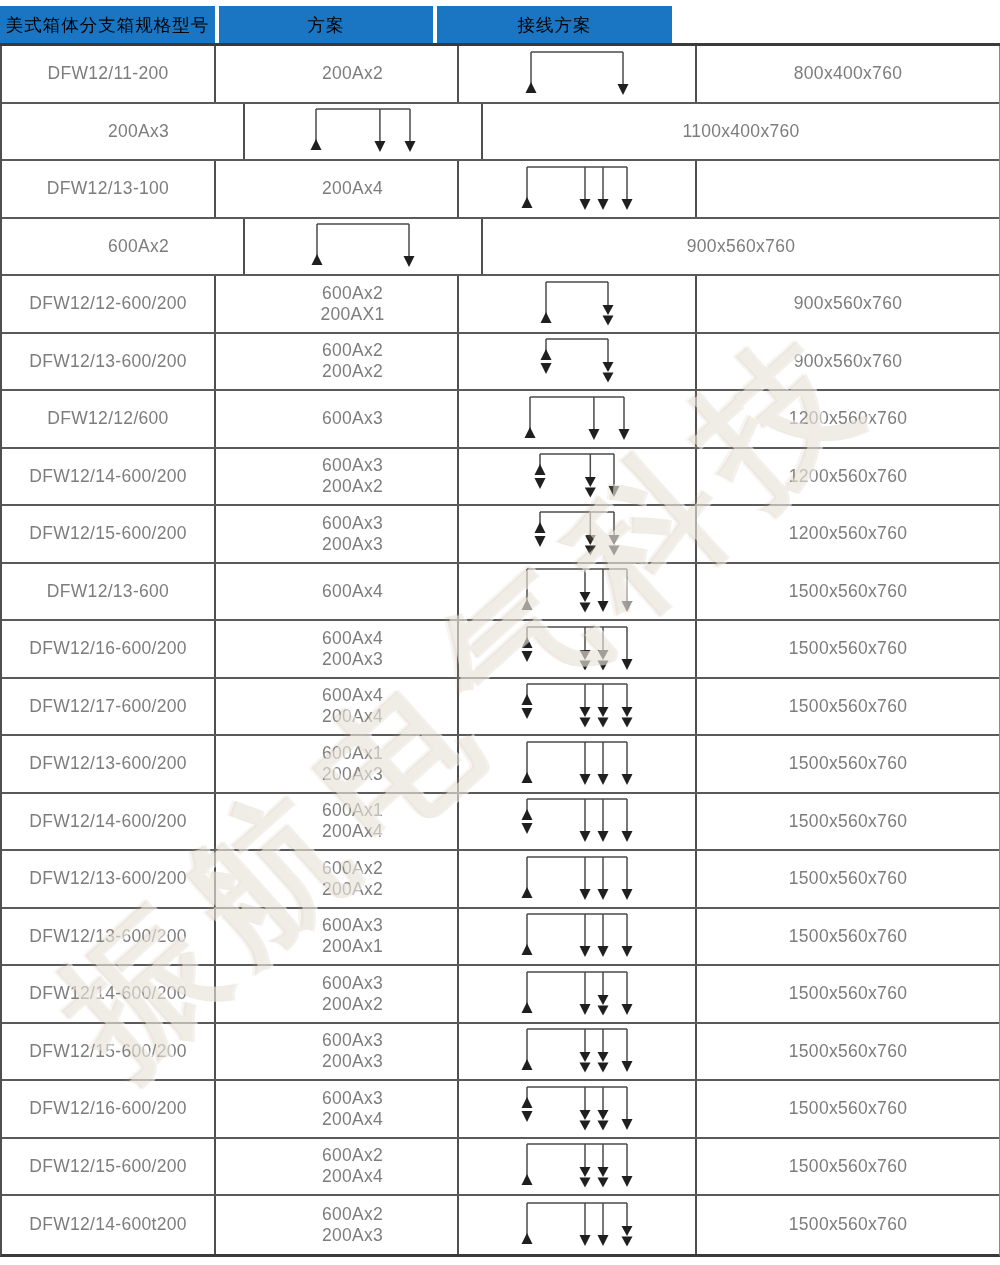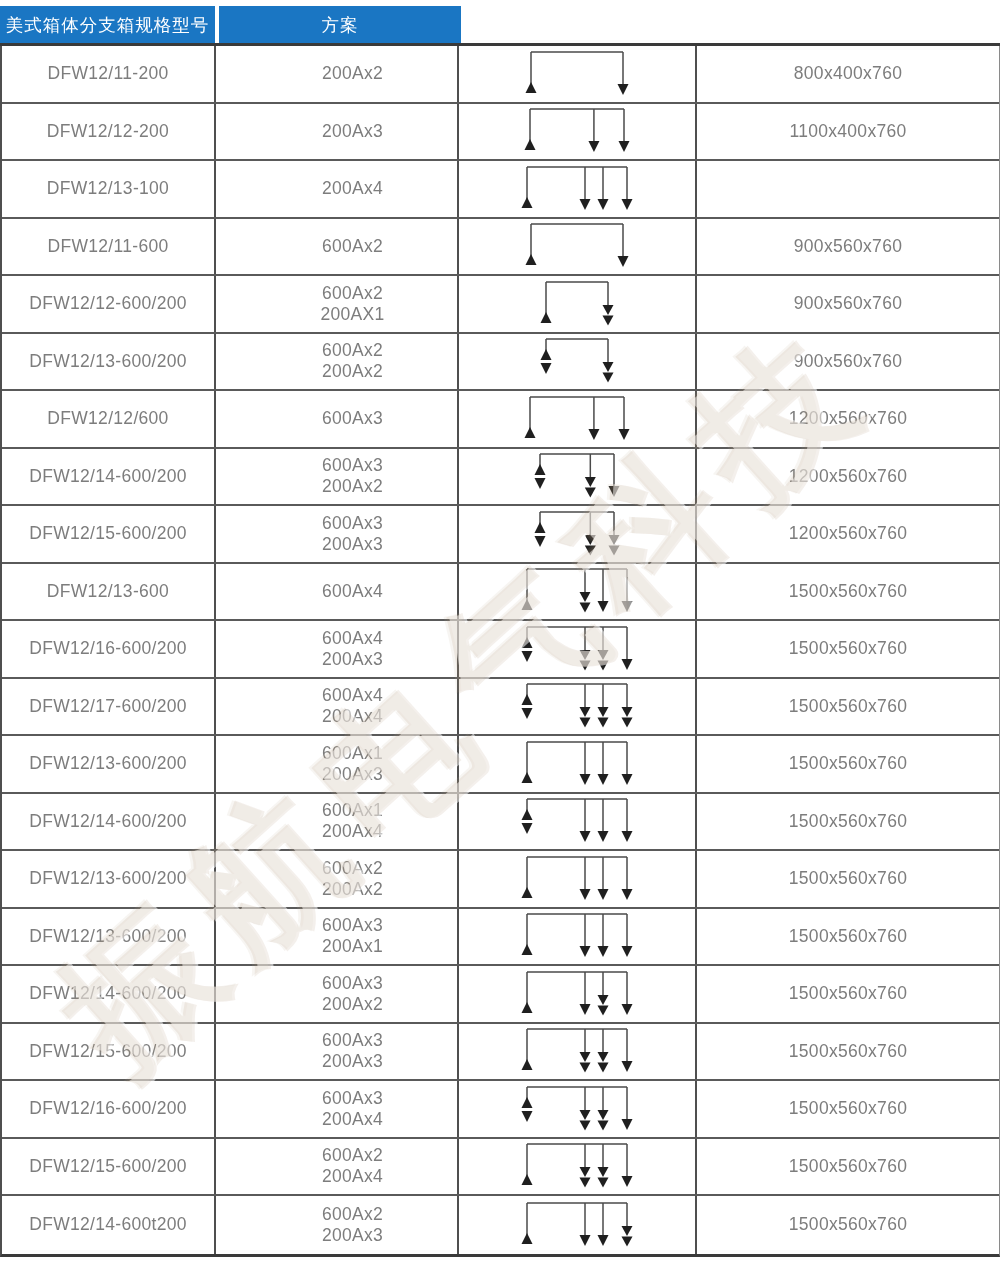--- a/index.html
+++ b/index.html
@@ -6,26 +6,26 @@
   body {
     width:1000px; height:1265px;
     font-family:"Liberation Sans","DejaVu Sans",sans-serif;
     overflow:hidden;
   }
   .page { position:relative; width:1000px; height:1265px; background:#fff; }
 
   
   .thead { display:flex; margin-top:6px; height:37px; }
   .th {
-    background:#1a76c3; color:#ffffff;
+    background:#1a76c3; color:#000000;
     display:flex; align-items:center; justify-content:center;
     font-size:17.5px; font-weight:500; letter-spacing:1px;
   }
   .th1 { width:215px; margin-right:4px; }
-  .th2 { width:242px; margin-right:4px; }
+  .th2 { width:214px; margin-right:4px; }
   .th3 { width:235px; margin-right:4px; }
   .th4 { flex:1; }
   .heavy-line { height:3px; background:#3a3a3a; }
 
   
   .tbody {
     border-left:2px solid #4f4f4f;
     border-right:1px solid #8a8a8a;
     border-bottom:3px solid #3a3a3a;
   }
@@ -63,20 +63,21 @@
   }
 </style>
 </head>
 <body>
 
 <div class="page">
 
   <div class="thead">
     <div class="th th1">美式箱体分支箱规格型号</div>
     <div class="th th2">方案</div>
+    <div class="th th3">接线方案</div>
   </div>
 
   <div class="heavy-line"></div>
 
   <div class="tbody" id="tbody">
       <div class="row">
         <div class="cell c1">DFW12/11-200</div>
         <div class="cell c2">
           <div>200Ax2</div>
         </div>
@@ -85,21 +86,20 @@
             <path d="M 6 5 H 98"></path>
             <path d="M 6 5 V 37"></path>
             <polygon points="6,35 0.5,46 11.5,46"></polygon>
             <path d="M 98 5 V 39"></path>
             <polygon points="92.5,37 103.5,37 98,48"></polygon>
           </svg>
         </div>
         <div class="cell c4">800x400x760</div>
       </div>
       <div class="row">
-        <div class="cell c1">DFW12/12-200</div>
         <div class="cell c2">
           <div>200Ax3</div>
         </div>
         <div class="cell c3">
           <svg class="diagram" width="106" height="54" viewBox="0 0 106 54">
             <path d="M 6 5 H 100"></path>
             <path d="M 6 5 V 37"></path>
             <polygon points="6,35 0.5,46 11.5,46"></polygon>
             <path d="M 69.92 5 V 39"></path>
             <polygon points="64.42,37 75.42,37 69.92,48"></polygon>
@@ -122,21 +122,20 @@
             <path d="M 63.99999999999999 5 V 39"></path>
             <polygon points="58.49999999999999,37 69.5,37 63.99999999999999,48"></polygon>
             <path d="M 82 5 V 39"></path>
             <polygon points="76.5,37 87.5,37 82,48"></polygon>
             <path d="M 106 5 V 39"></path>
             <polygon points="100.5,37 111.5,37 106,48"></polygon>
           </svg>
         </div>
       </div>
       <div class="row">
-        <div class="cell c1">DFW12/11-600</div>
         <div class="cell c2">
           <div>600Ax2</div>
         </div>
         <div class="cell c3">
           <svg class="diagram" width="104" height="54" viewBox="0 0 104 54">
             <path d="M 6 5 H 98"></path>
             <path d="M 6 5 V 37"></path>
             <polygon points="6,35 0.5,46 11.5,46"></polygon>
             <path d="M 98 5 V 39"></path>
             <polygon points="92.5,37 103.5,37 98,48"></polygon>

